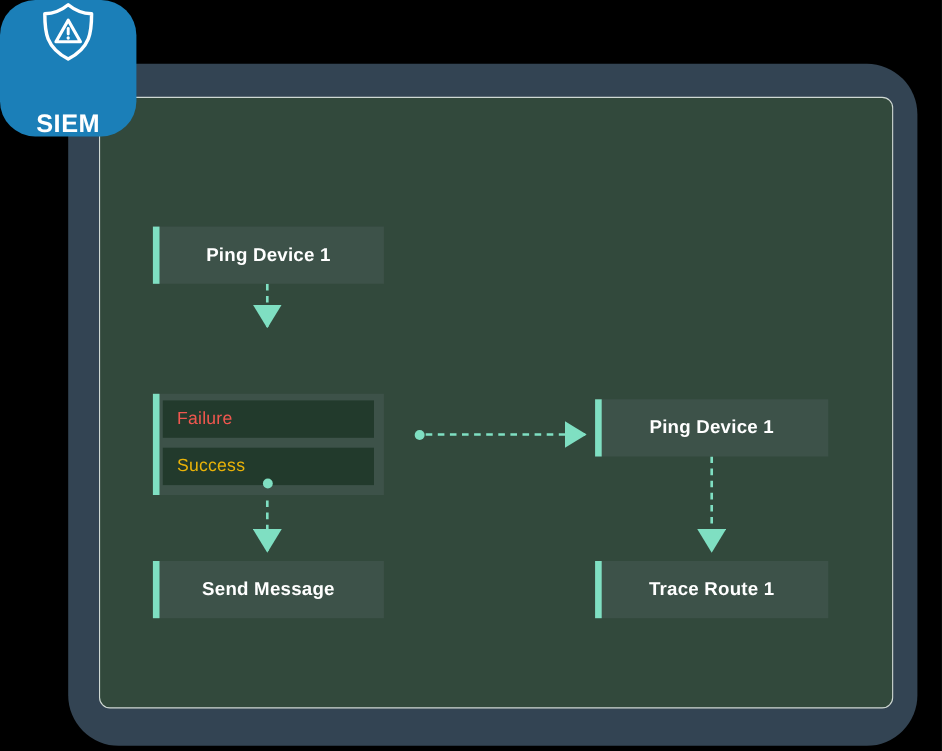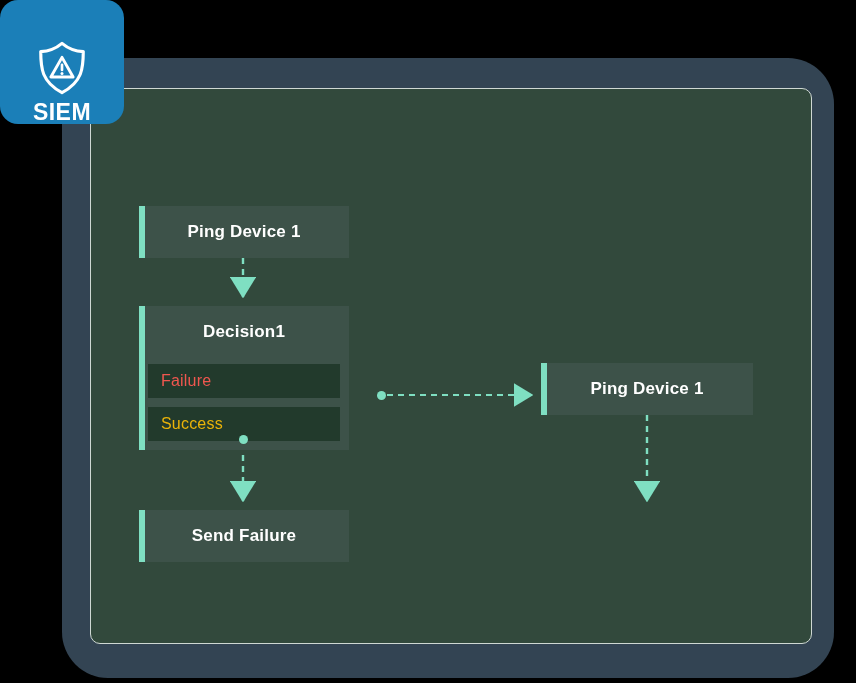--- a/index.html
+++ b/index.html
@@ -42,25 +42,25 @@
   }
 
   
   .siem-badge {
     position: absolute;
     left: 0px;
     top: 0px;
     width: 124px;
     height: 124px;
     background: #1b7fb8;
-    border-radius: 18px;
+    border-radius: 32px;
     display: flex;
     flex-direction: column;
     align-items: center;
-    justify-content: flex-end;
+    justify-content: space-between;
     z-index: 20;
   }
   .siem-badge .shield-wrap {
     width: 58px;
     height: 58px;
     display: block;
     margin-bottom: 2px;
   }
   .siem-badge .siem-label {
     color: #ffffff;
@@ -207,50 +207,50 @@
       <line x1="152" y1="355" x2="152" y2="412" stroke="#7fdfc2" stroke-width="2.4" stroke-dasharray="6 5" marker-end="url(#arrow-down)"></line>
 
       <line x1="556" y1="326" x2="556" y2="412" stroke="#7fdfc2" stroke-width="2.4" stroke-dasharray="6 5" marker-end="url(#arrow-down)"></line>
     </svg>
 
     <div class="node" id="node-ping-1">
       <span class="accent"></span>
       <span class="node-label">Ping Device 1</span>
     </div>
 
-    <div class="node" id="node-decision">
-      <span class="accent"></span>
-      <span class="node-label">Decision1</span>
-    </div>
 
     <div class="branch-container">
       <span class="accent"></span>
 
       <div class="branch-row branch-failure">
         <span class="branch-label">Failure</span>
       </div>
 
       <div class="branch-row branch-success">
         <span class="branch-label">Success</span>
       </div>
     </div>
 
     <span class="port-dot" id="port-failure"></span>
     <span class="port-dot" id="port-success"></span>
 
     <div class="node" id="node-send-msg">
       <span class="accent"></span>
-      <span class="node-label">Send Failure</span>
+      <span class="node-label">Send Message</span>
     </div>
 
     <div class="node" id="node-ping-2">
       <span class="accent"></span>
       <span class="node-label">Ping Device 1</span>
     </div>
 
+    <div class="node" id="node-trace-route">
+      <span class="accent"></span>
+      <span class="node-label">Trace Route 1</span>
+    </div>
 
   </div>
 </div>
 
 <div class="siem-badge">
   <span class="shield-wrap">
     <svg viewBox="0 0 48 48" width="58" height="58" xmlns="http://www.w3.org/2000/svg">
       <path d="M24 3.6 C18.5 8.2 12.3 10.2 6.4 10.4 C6.4 24 7.2 35.6 24 44.4 C40.8 35.6 41.6 24 41.6 10.4 C35.7 10.2 29.5 8.2 24 3.6 Z" fill="none" stroke="#ffffff" stroke-width="2.6" stroke-linejoin="round" stroke-linecap="round"></path>
       <path d="M24 15.2 L33.2 31.4 L14.8 31.4 Z" fill="none" stroke="#ffffff" stroke-width="2.4" stroke-linejoin="round" stroke-linecap="round"></path>
       <line x1="24" y1="21.4" x2="24" y2="25.6" stroke="#ffffff" stroke-width="2.2" stroke-linecap="round"></line>

